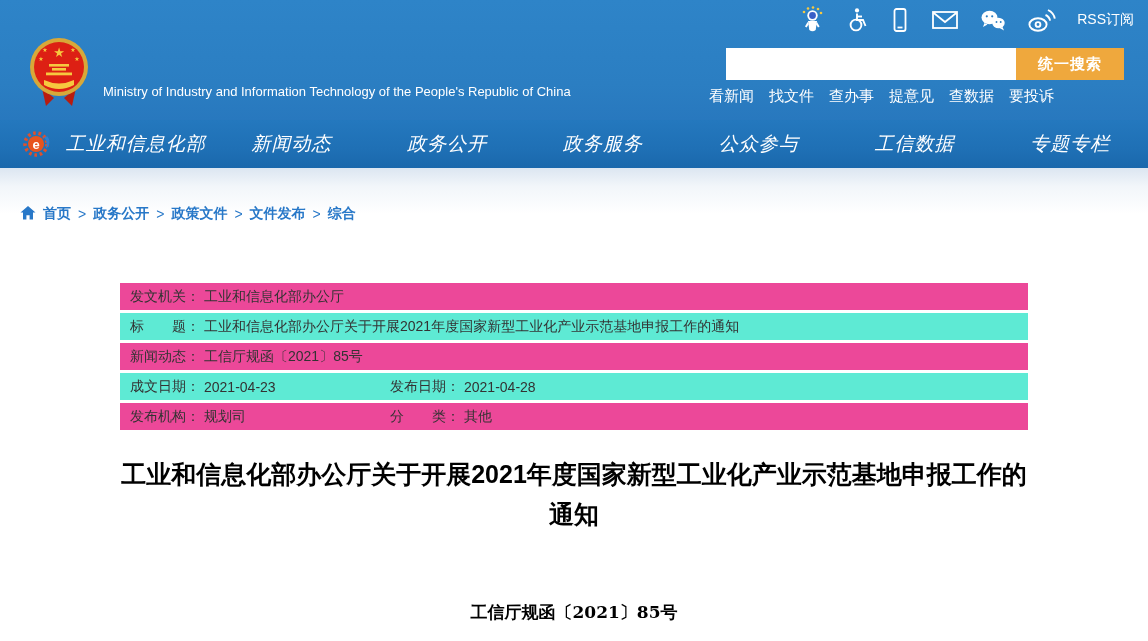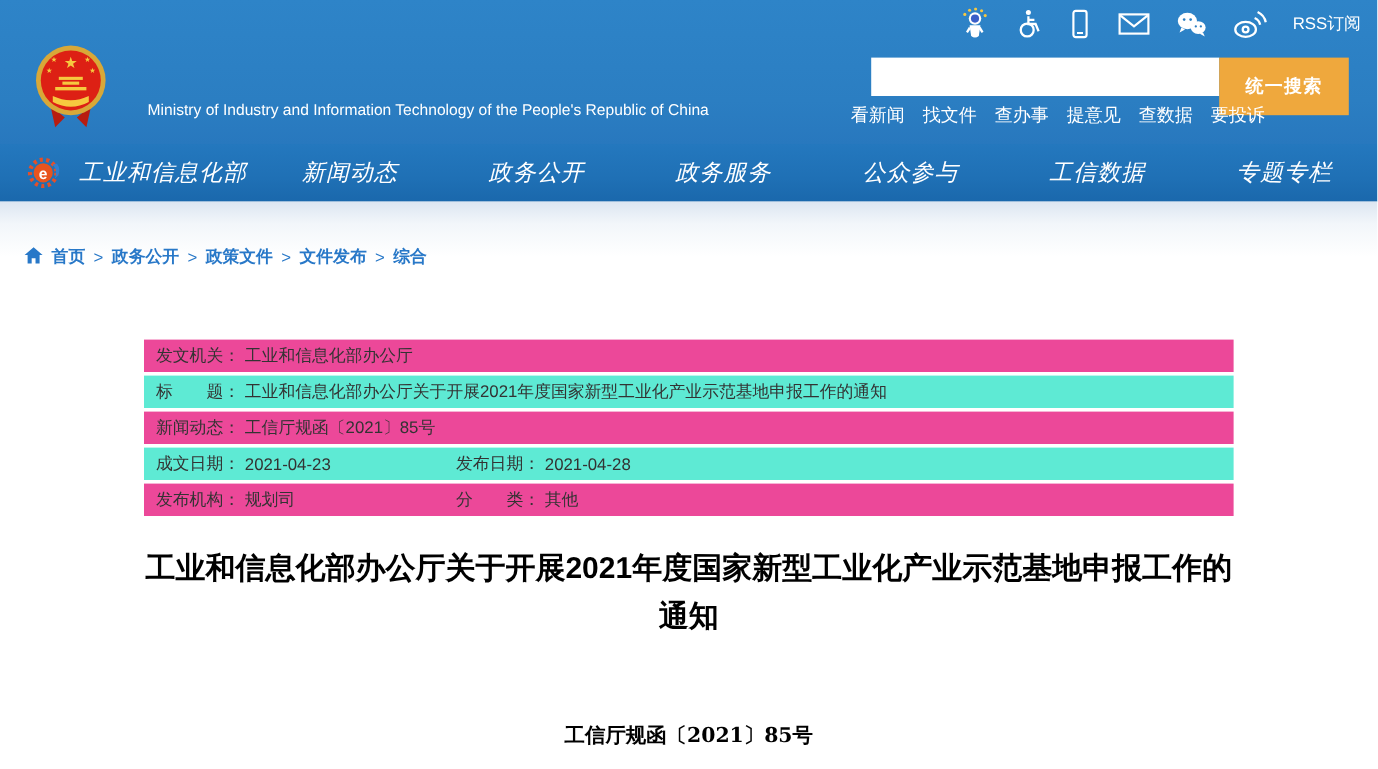--- a/index.html
+++ b/index.html
@@ -8,24 +8,24 @@
   
   .header{position:absolute;top:0;left:0;width:1148px;height:120px;
           background:linear-gradient(180deg,#2e84c8 0%,#2b7ec2 70%,#2878be 100%);}
   .navbar{position:absolute;top:120px;left:0;width:1148px;height:48px;
           background:linear-gradient(180deg,#2478be 0%,#1f70b5 60%,#1a68ac 100%);}
   .top-icons{position:absolute;top:5px;right:14px;display:flex;align-items:center;gap:20px;height:30px;}
   .top-icons .ic{display:flex;align-items:center;justify-content:center;cursor:pointer;}
   .rss-label{color:#fff;font-size:14px;}
   .emblem{position:absolute;left:28px;top:36px;width:62px;height:74px;}
   .site-title{position:absolute;left:102px;top:42px;font-size:31px;font-weight:bold;color:#fff;letter-spacing:1px;white-space:nowrap;}
-  .site-subtitle{position:absolute;left:103px;top:84px;font-size:13px;color:#fff;white-space:nowrap;margin-left:20px;}
+  .site-subtitle{position:absolute;left:103px;top:84px;font-size:13px;color:#fff;white-space:nowrap;}
   .search-input{position:absolute;left:726px;top:48px;width:290px;height:32px;border:none;outline:none;
                 padding:0 8px;font-size:14px;background:#fff;box-sizing:border-box;}
-  .search-btn{position:absolute;left:1016px;top:48px;width:108px;height:48px;border:none;background:#efa83d;
+  .search-btn{position:absolute;left:1016px;top:48px;width:108px;height:32px;border:none;background:#efa83d;
               color:#fff;font-size:15px;font-weight:bold;letter-spacing:1px;cursor:pointer;}
   .quick-links{position:absolute;left:709px;top:87px;display:flex;gap:15px;}
   .quick-links span{color:#fff;font-size:15px;cursor:pointer;white-space:nowrap;}
   .nav-logo{position:absolute;left:22px;top:9px;width:30px;height:30px;}
   .nav-items{position:absolute;left:58px;top:0;width:1090px;height:48px;display:flex;font-style:italic;}
   .nav-items .nav-item{flex:1;display:flex;align-items:center;justify-content:center;
                        color:#fff;font-size:19px;letter-spacing:1px;cursor:pointer;white-space:nowrap;}
   
   .crumb-band{position:absolute;top:168px;left:0;width:1148px;height:46px;
               background:linear-gradient(180deg,#dce6f1 0%,#f2f6fa 40%,#ffffff 100%);}
@@ -34,21 +34,21 @@
   .breadcrumb .crumb{cursor:pointer;white-space:nowrap;font-weight:bold;}
   .breadcrumb .sep{color:#2878c8;}
   .home-ic{width:16px;height:16px;margin-top:-2px;}
   
   .meta{position:absolute;left:120px;top:283px;width:908px;}
   .meta-row{position:relative;height:27px;margin-bottom:3px;display:flex;align-items:center;
             font-size:14px;color:#333;padding-left:10px;box-sizing:border-box;background:#5eead4;}
   .meta-row.gray{background:#ec4899;}
   .meta-label{color:#333;white-space:pre;}
   .meta-value{color:#333;margin-left:4px;}
-  .pair2{position:absolute;left:260px;display:flex;align-items:center;}
+  .pair2{position:absolute;left:270px;display:flex;align-items:center;}
   
   .doc-title{position:absolute;left:120px;top:454px;width:908px;text-align:center;
              font-size:25px;font-weight:bold;color:#000;line-height:40px;}
   .doc-number{position:absolute;left:0;top:601px;width:1148px;text-align:center;
               font-size:17px;font-weight:bold;color:#000;
               font-family:"DejaVu Serif","Liberation Serif",serif;}
 </style>
 </head>
 <body>
 

